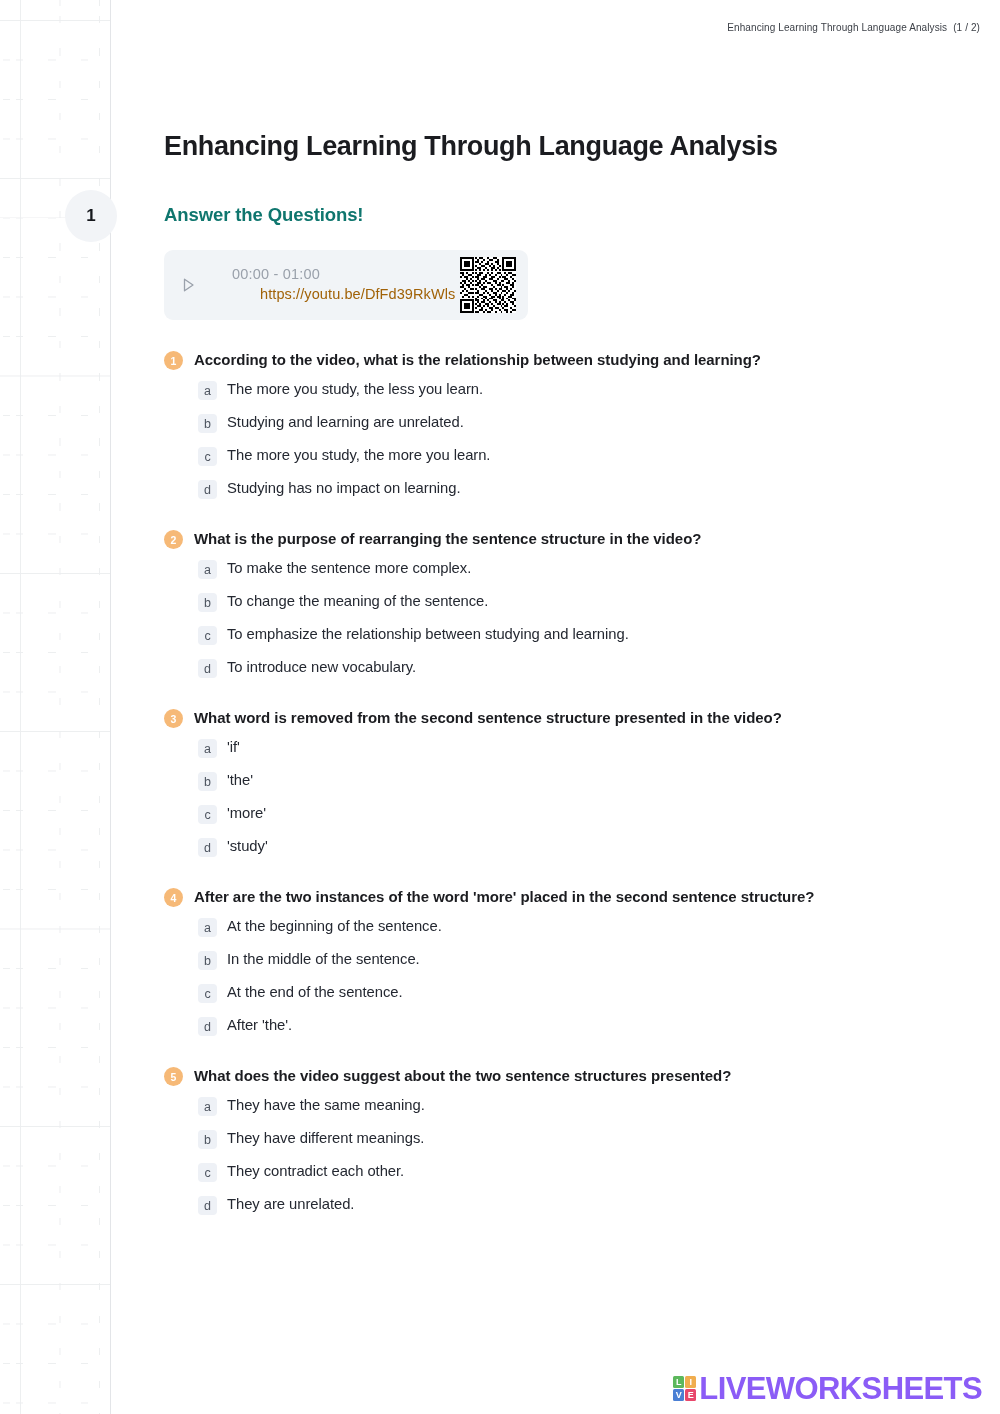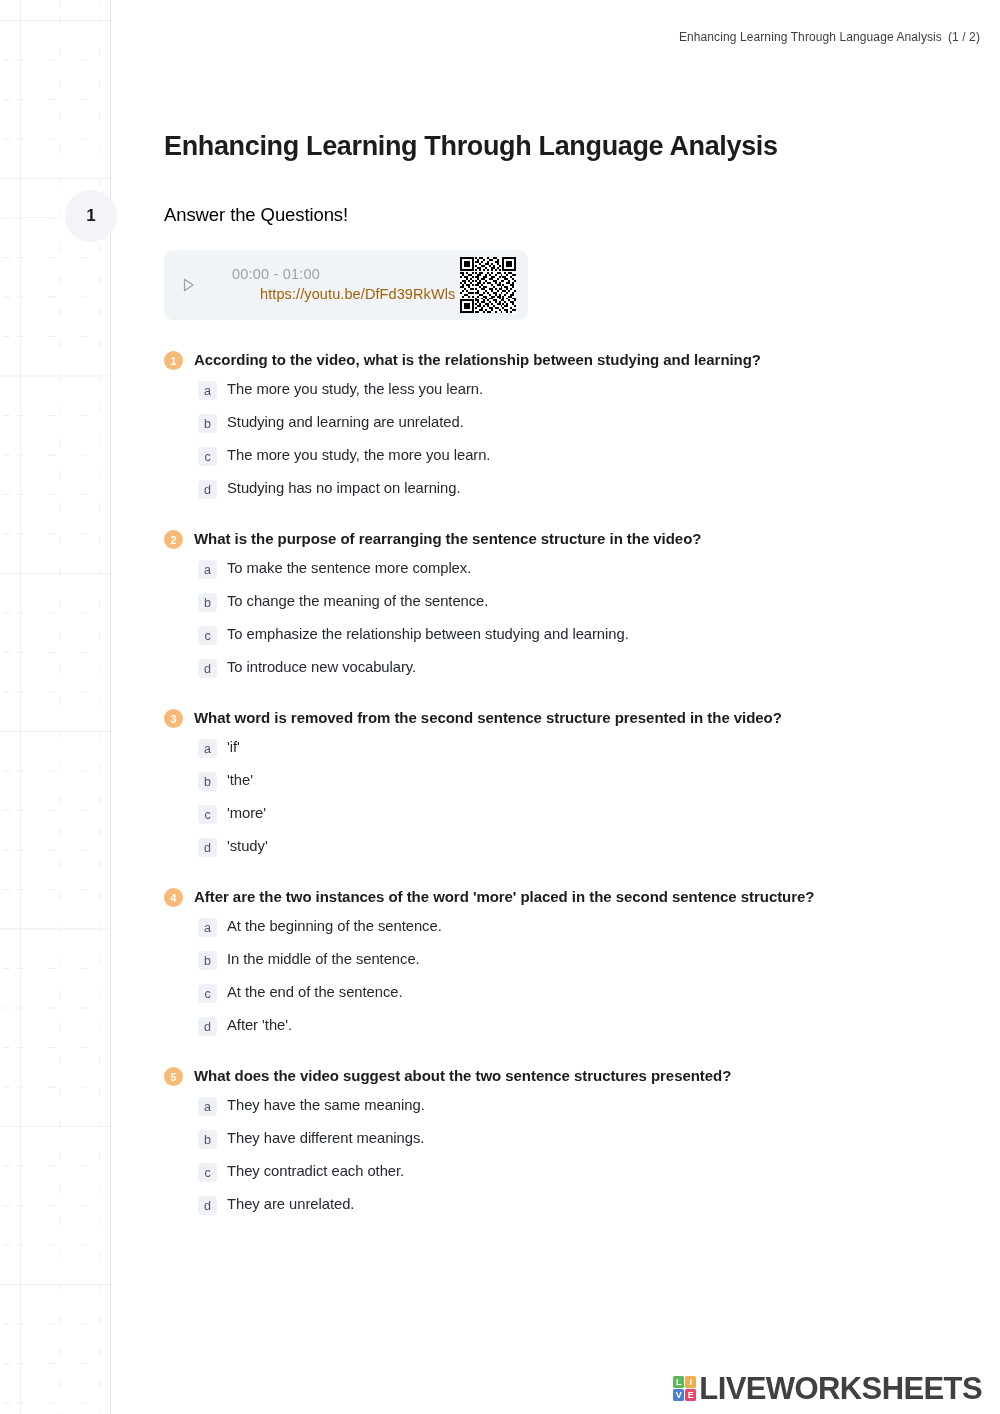--- a/index.html
+++ b/index.html
@@ -44,23 +44,23 @@
   .margin-rule {
     position: absolute;
     left: 110px; top: 0;
     width: 1px; height: 1414px;
     background: #e3e5e8;
   }
 
   
   .doc-header {
     position: absolute;
-    top: 30px;
+    top: 22px;
     right: 20px;
-    font-size: 12px;
+    font-size: 10px;
     color: #3b3f46;
     letter-spacing: .1px;
     white-space: nowrap;
   }
   .doc-header .pager { margin-left: 6px; }
 
   
   .content {
     position: absolute;
     left: 164px;
@@ -89,22 +89,22 @@
     display: flex;
     align-items: center;
     justify-content: center;
     font-size: 17px;
     font-weight: 700;
     color: #16181d;
   }
 
   .ex-title {
     font-size: 18.5px;
-    font-weight: 400;
-    color: #000000;
+    font-weight: 700;
+    color: #0f766e;
     letter-spacing: -.1px;
   }
 
   
   .media-box {
     margin-top: 24px;
     width: 364px;
     height: 70px;
     background: #f1f4f7;
     border-radius: 9px;
@@ -212,21 +212,21 @@
     justify-content: center;
     color: #ffffff;
     font-size: 9px;
     font-weight: 700;
     border-radius: 1.5px;
     line-height: 1;
   }
   .logo-word {
     font-size: 31px;
     font-weight: 700;
-    color: #404040;
+    color: #8b5cf6;
     letter-spacing: -.6px;
     line-height: 1;
   }
 </style>
 </head>
 <body>
 
 <div class="page">
 
   <div class="margin-strip"></div>

